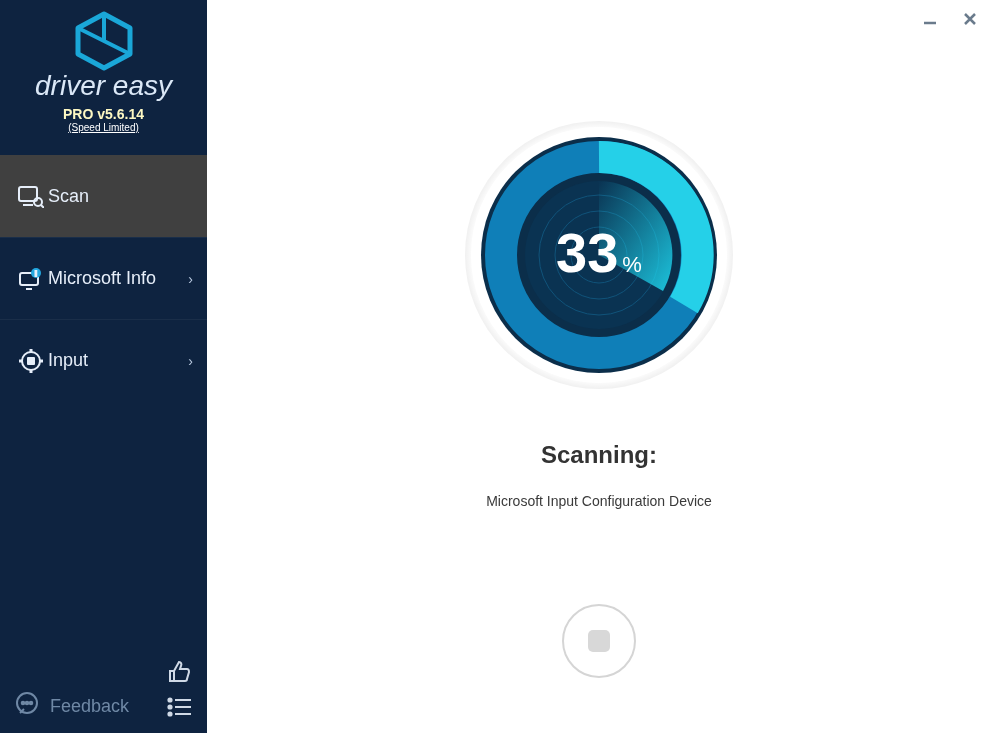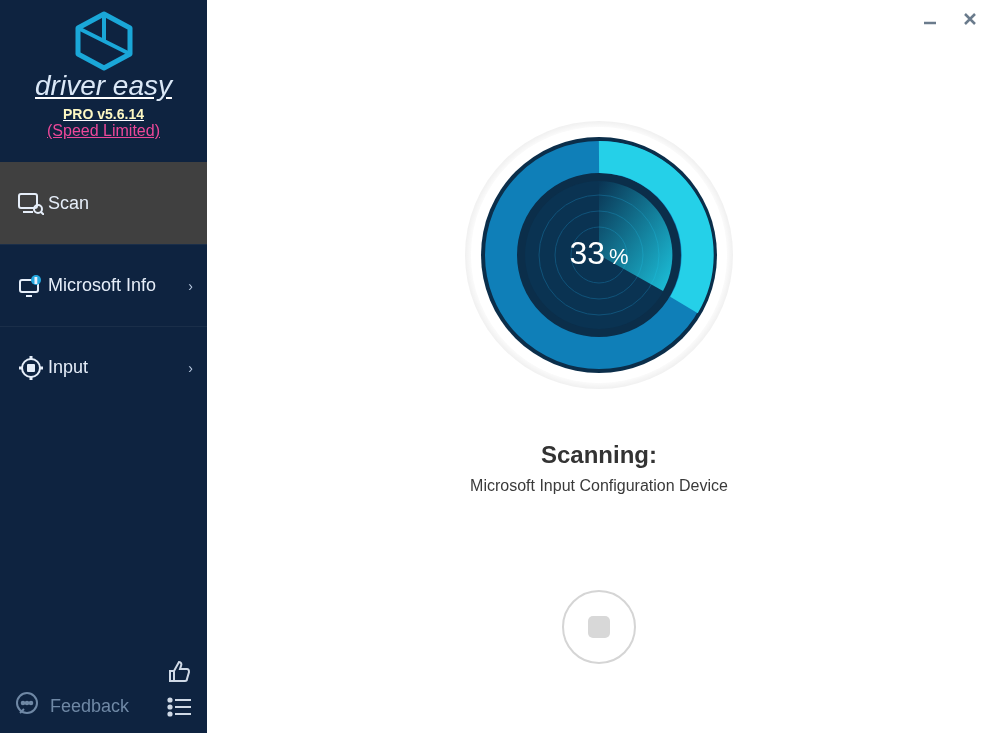--- a/index.html
+++ b/index.html
@@ -1,24 +1,24 @@
 <!DOCTYPE html>
 <html><head>
 <meta charset="utf-8">
 <style>
 * { margin: 0; padding: 0; box-sizing: border-box; font-family: "Segoe UI", Tahoma, sans-serif; }
 body { width: 991px; height: 733px; display: flex; background: #fff; overflow: hidden; }
 
 
 .sidebar { width: 207px; background: #0e2340; display: flex; flex-direction: column; color: #fff; }
-.logo-area { text-align: center; padding: 10px 0 8px; text-decoration: underline; }
+.logo-area { text-align: center; padding: 10px 0 8px; }
 .logo-svg { display: block; margin: 0 auto; }
 .brand { font-size: 28px; font-style: italic; font-family: "Segoe UI", sans-serif; color: #dbe8f7; margin-top: -2px; }
 .version { font-size: 14px; color: #fef9c3; font-weight: bold; margin-top: 4px; }
-.speed { font-size: 16px; color: #ec4899; text-decoration: underline; cursor: pointer; }
+.speed { font-size: 10px; color: #ffffff; text-decoration: underline; cursor: pointer; }
 
 .nav { flex: 1; display: flex; flex-direction: column; margin-top: 14px; }
 .nav-item { display: flex; align-items: center; height: 82px; padding: 0 14px; font-size: 18px; color: #e6eef9; cursor: pointer; border-top: 1px solid rgba(255,255,255,0.05); position: relative; }
 .nav-item:first-child { border-top: none; }
 .nav-item.active { background: #404040; }
 .nav-item .icon-slot { width: 34px; display: flex; justify-content: center; }
 .nav-item .chev { margin-left: auto; color: #b9c9df; font-size: 14px; }
 
 .bottom-bar { display: flex; align-items: flex-end; gap: 11px; padding: 10px 14px 12px; color: #6f88a5; }
 .bottom-bar .fb-row { display: flex; align-items: center; gap: 10px; flex: 1; }
@@ -26,26 +26,26 @@
 .bottom-bar .stacked-icons { display: flex; flex-direction: column; align-items: center; gap: 8px; }
 
 
 .main { flex: 1; position: relative; }
 .win-controls { position: absolute; top: 8px; right: 10px; display: flex; gap: 18px; }
 .win-btn { width: 22px; height: 22px; display: flex; align-items: center; justify-content: center; cursor: pointer; color: #6a7b8c; }
 
 .scan-area { display: flex; flex-direction: column; align-items: center; padding-top: 115px; }
 .ring-wrap { width: 280px; height: 280px; position: relative; display: flex; align-items: center; justify-content: center; }
 .pct-text { position: absolute; top: 50%; left: 50%; transform: translate(-50%, -54%); color: #fff; display: flex; align-items: baseline; gap: 4px; }
-.pct-num { font-size: 32px; font-weight: 400; }
+.pct-num { font-size: 56px; font-weight: 700; }
 .pct-sign { font-size: 22px; }
 
 .status { margin-top: 46px; text-align: center; color: #333; }
 .status-label { font-size: 24px; font-weight: bold; }
-.status-device { font-size: 16px; margin-top: 8px; color: #3a3a3a; }
+.status-device { font-size: 14px; margin-top: 24px; color: #3a3a3a; }
 
 .stop-btn { margin-top: 95px; width: 74px; height: 74px; border-radius: 50%; border: 2px solid #d5d5d5; display: flex; align-items: center; justify-content: center; cursor: pointer; background: #fff; }
 .stop-square { width: 22px; height: 22px; background: #d8d8d8; border-radius: 5px; }
 </style>
 </head>
 <body>
 
 <div class="sidebar">
   <div class="logo-area">
     <svg class="logo-svg" width="68" height="62" viewBox="0 0 68 62">

